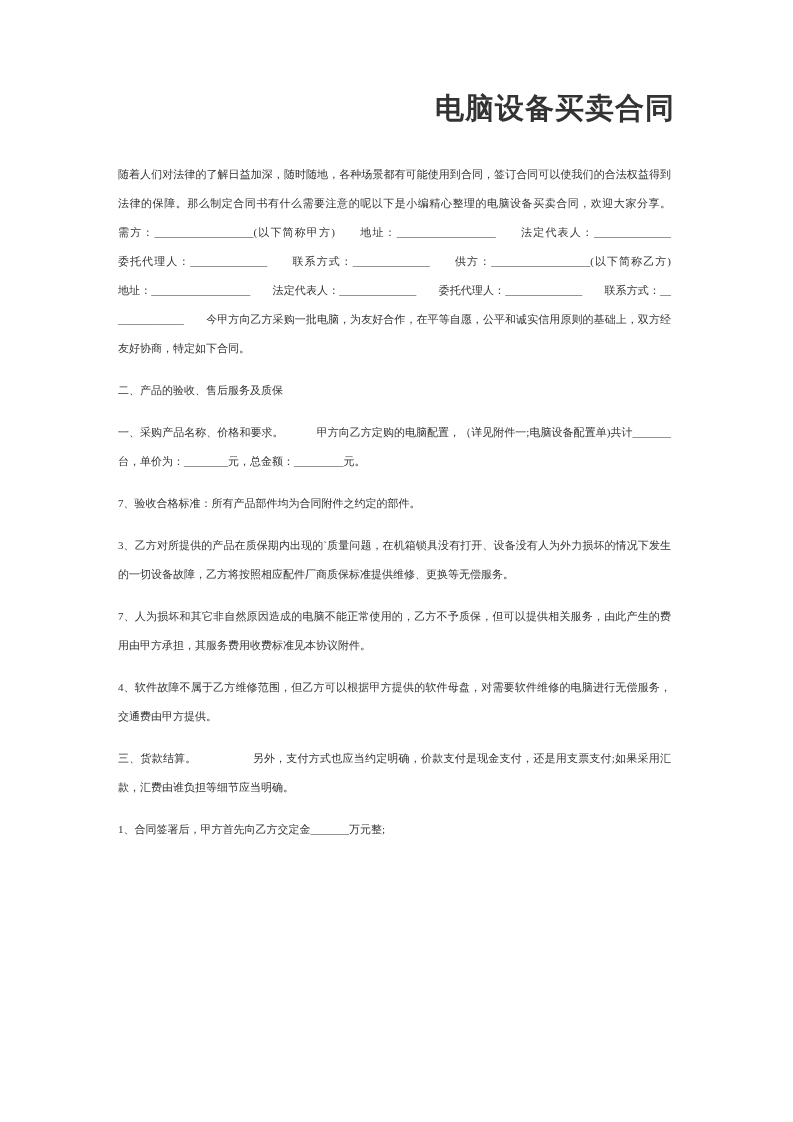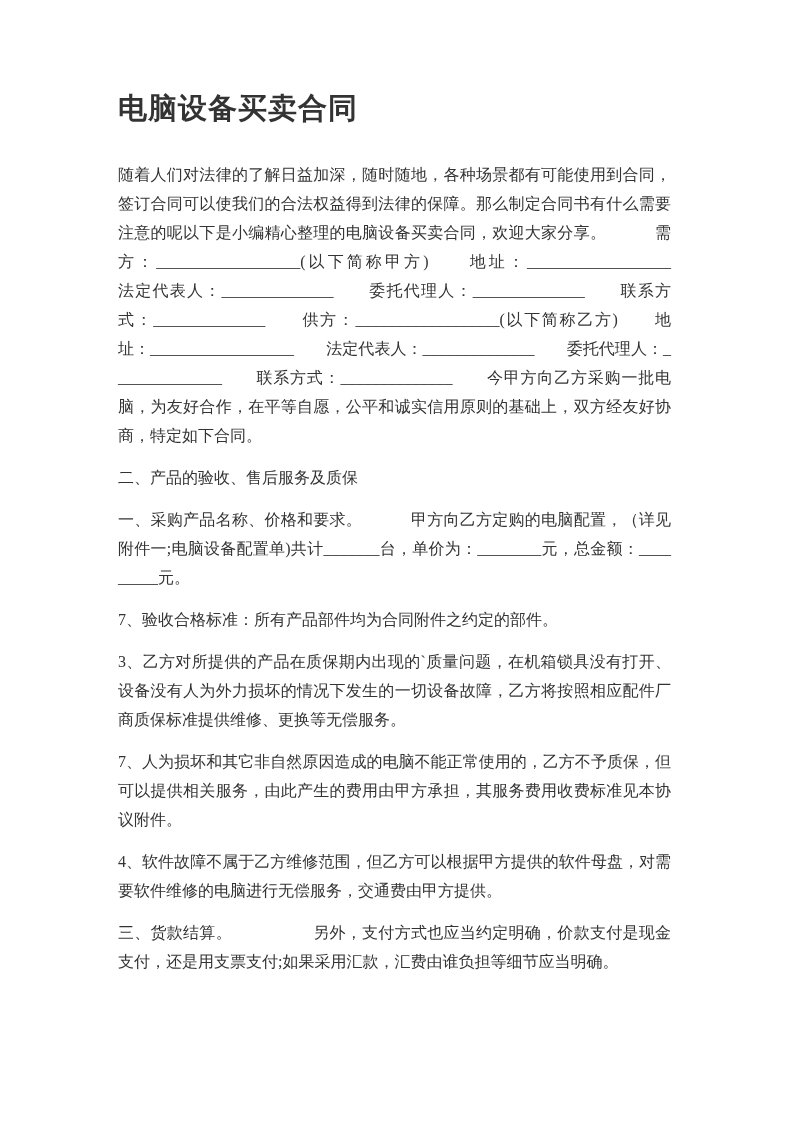--- a/index.html
+++ b/index.html
@@ -15,39 +15,40 @@
     box-sizing: border-box;
     padding: 87px 118px 40px 118px;
     overflow: hidden;
     font-family: "Liberation Serif", "DejaVu Serif", serif;
     color: #333333;
   }
   .title {
     font-size: 29px;
     font-weight: 700;
     line-height: 42px;
-    text-align: left;
+    text-align: right;
     margin: 0 0 31px 0;
     letter-spacing: 1px;
   }
   .para {
-    font-size: 16px;
+    font-size: 11px;
     line-height: 29px;
     margin: 0 4px 13px 0;
     text-align: justify;
     text-justify: inter-character;
     word-break: break-all;
   }
 </style>
 </head>
 <body>
 
 <div class="page">
   <h1 class="title">电脑设备买卖合同</h1>
   <p class="para">随着人们对法律的了解日益加深，随时随地，各种场景都有可能使用到合同，签订合同可以使我们的合法权益得到法律的保障。那么制定合同书有什么需要注意的呢以下是小编精心整理的电脑设备买卖合同，欢迎大家分享。　　　需方：__________________(以下简称甲方)　　地址：__________________　　法定代表人：______________　　委托代理人：______________　　联系方式：______________　　供方：__________________(以下简称乙方)　　地址：__________________　　法定代表人：______________　　委托代理人：______________　　联系方式：______________　　今甲方向乙方采购一批电脑，为友好合作，在平等自愿，公平和诚实信用原则的基础上，双方经友好协商，特定如下合同。</p>
   <p class="para">二、产品的验收、售后服务及质保</p>
   <p class="para">一、采购产品名称、价格和要求。　　　甲方向乙方定购的电脑配置，（详见附件一;电脑设备配置单)共计_______台，单价为：________元，总金额：_________元。</p>
   <p class="para">7、验收合格标准：所有产品部件均为合同附件之约定的部件。</p>
   <p class="para">3、乙方对所提供的产品在质保期内出现的`质量问题，在机箱锁具没有打开、设备没有人为外力损坏的情况下发生的一切设备故障，乙方将按照相应配件厂商质保标准提供维修、更换等无偿服务。</p>
   <p class="para">7、人为损坏和其它非自然原因造成的电脑不能正常使用的，乙方不予质保，但可以提供相关服务，由此产生的费用由甲方承担，其服务费用收费标准见本协议附件。</p>
   <p class="para">4、软件故障不属于乙方维修范围，但乙方可以根据甲方提供的软件母盘，对需要软件维修的电脑进行无偿服务，交通费由甲方提供。</p>
   <p class="para">三、货款结算。　　　　　另外，支付方式也应当约定明确，价款支付是现金支付，还是用支票支付;如果采用汇款，汇费由谁负担等细节应当明确。</p>
+  <p class="para">1、合同签署后，甲方首先向乙方交定金_______万元整;</p>
 </div>
 
 </body></html>

